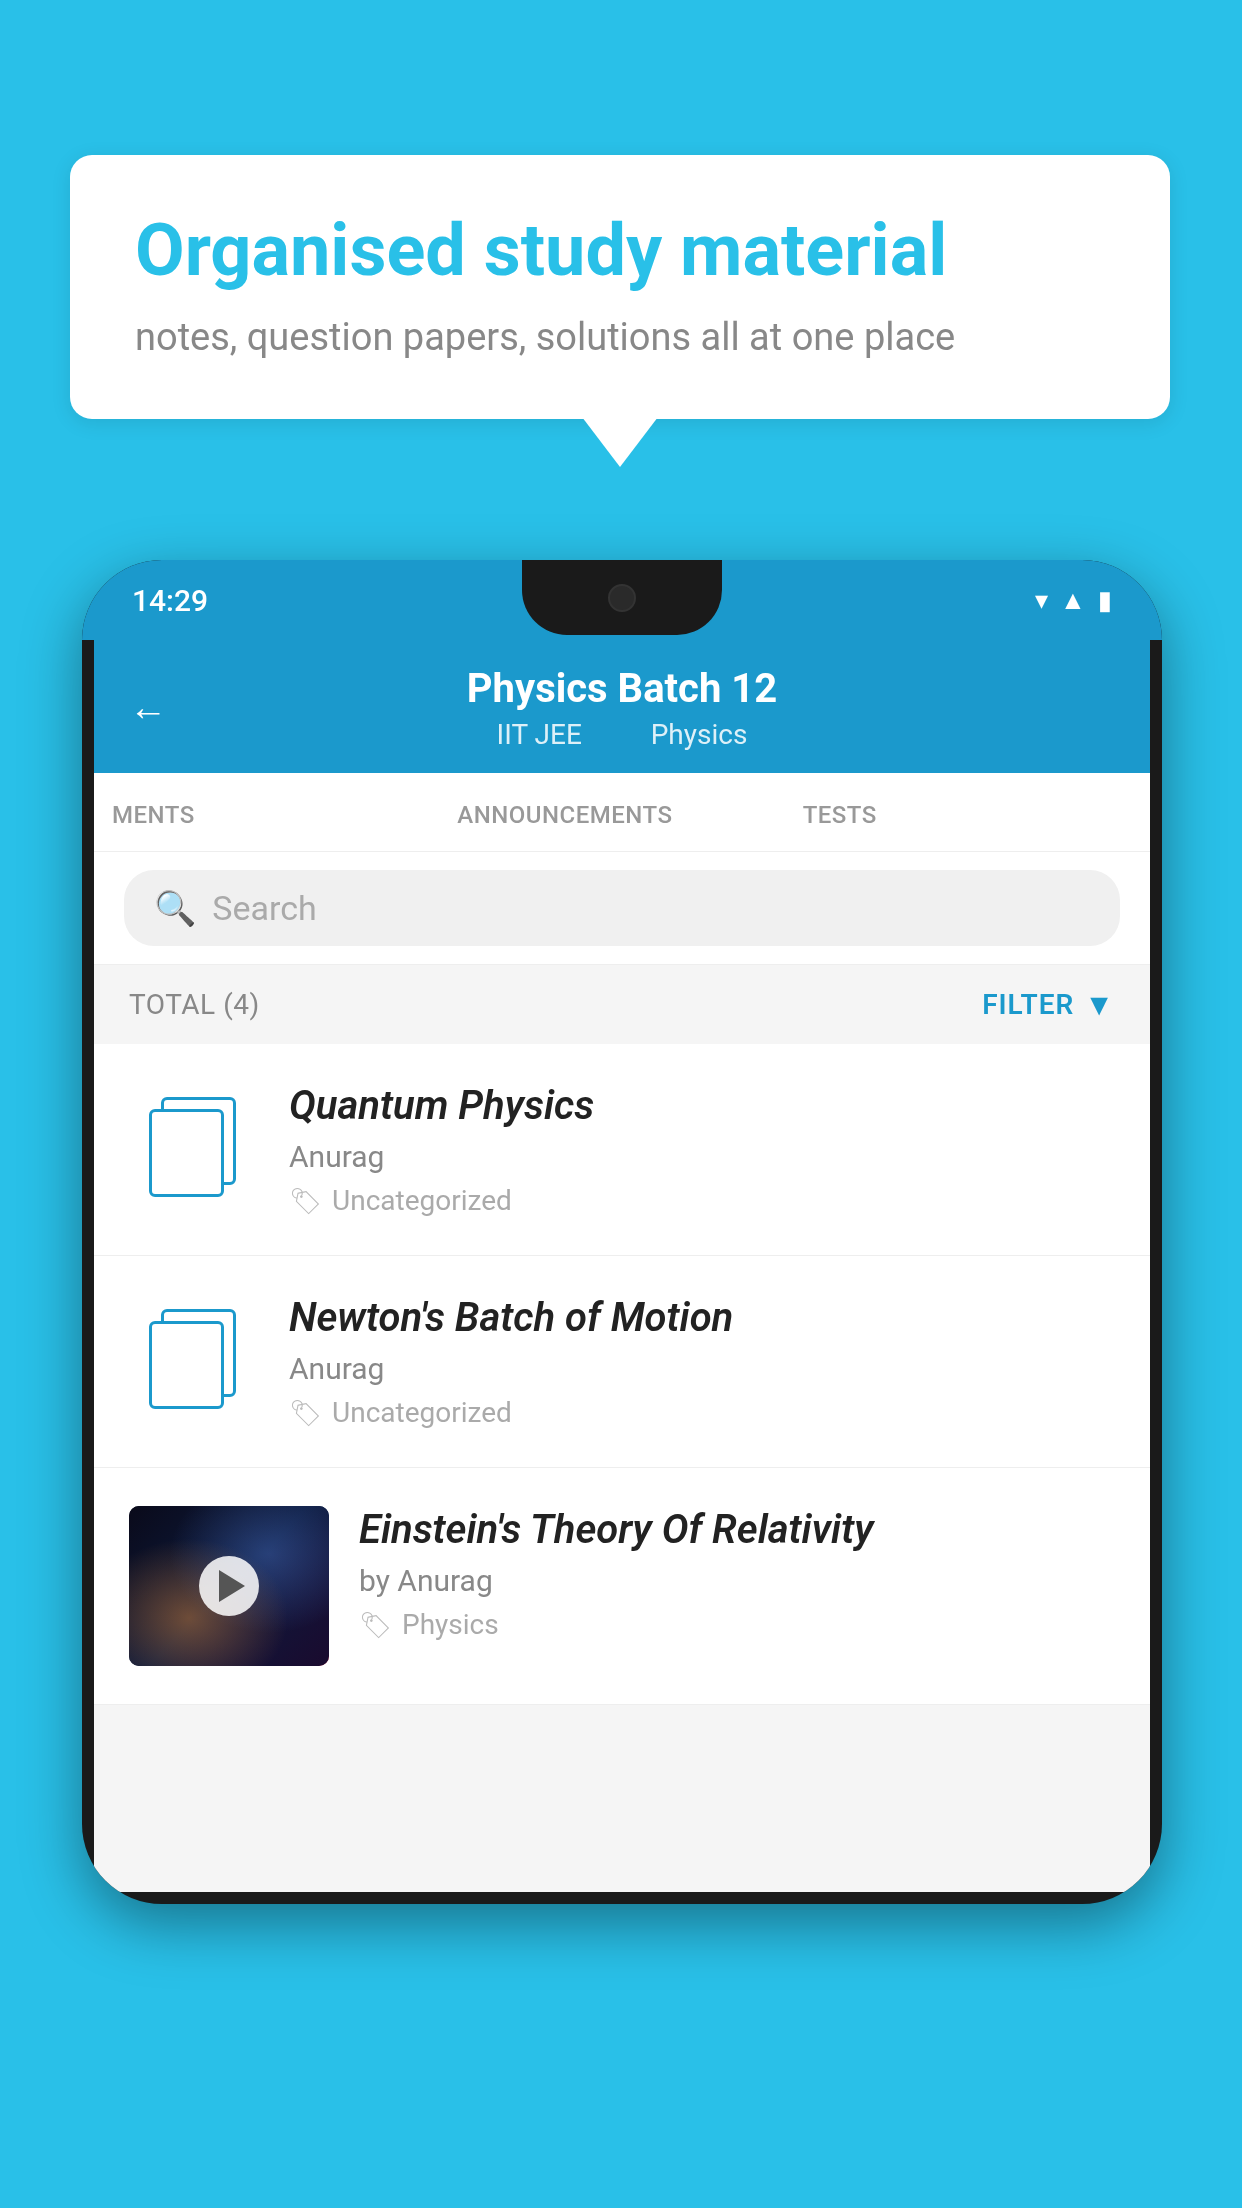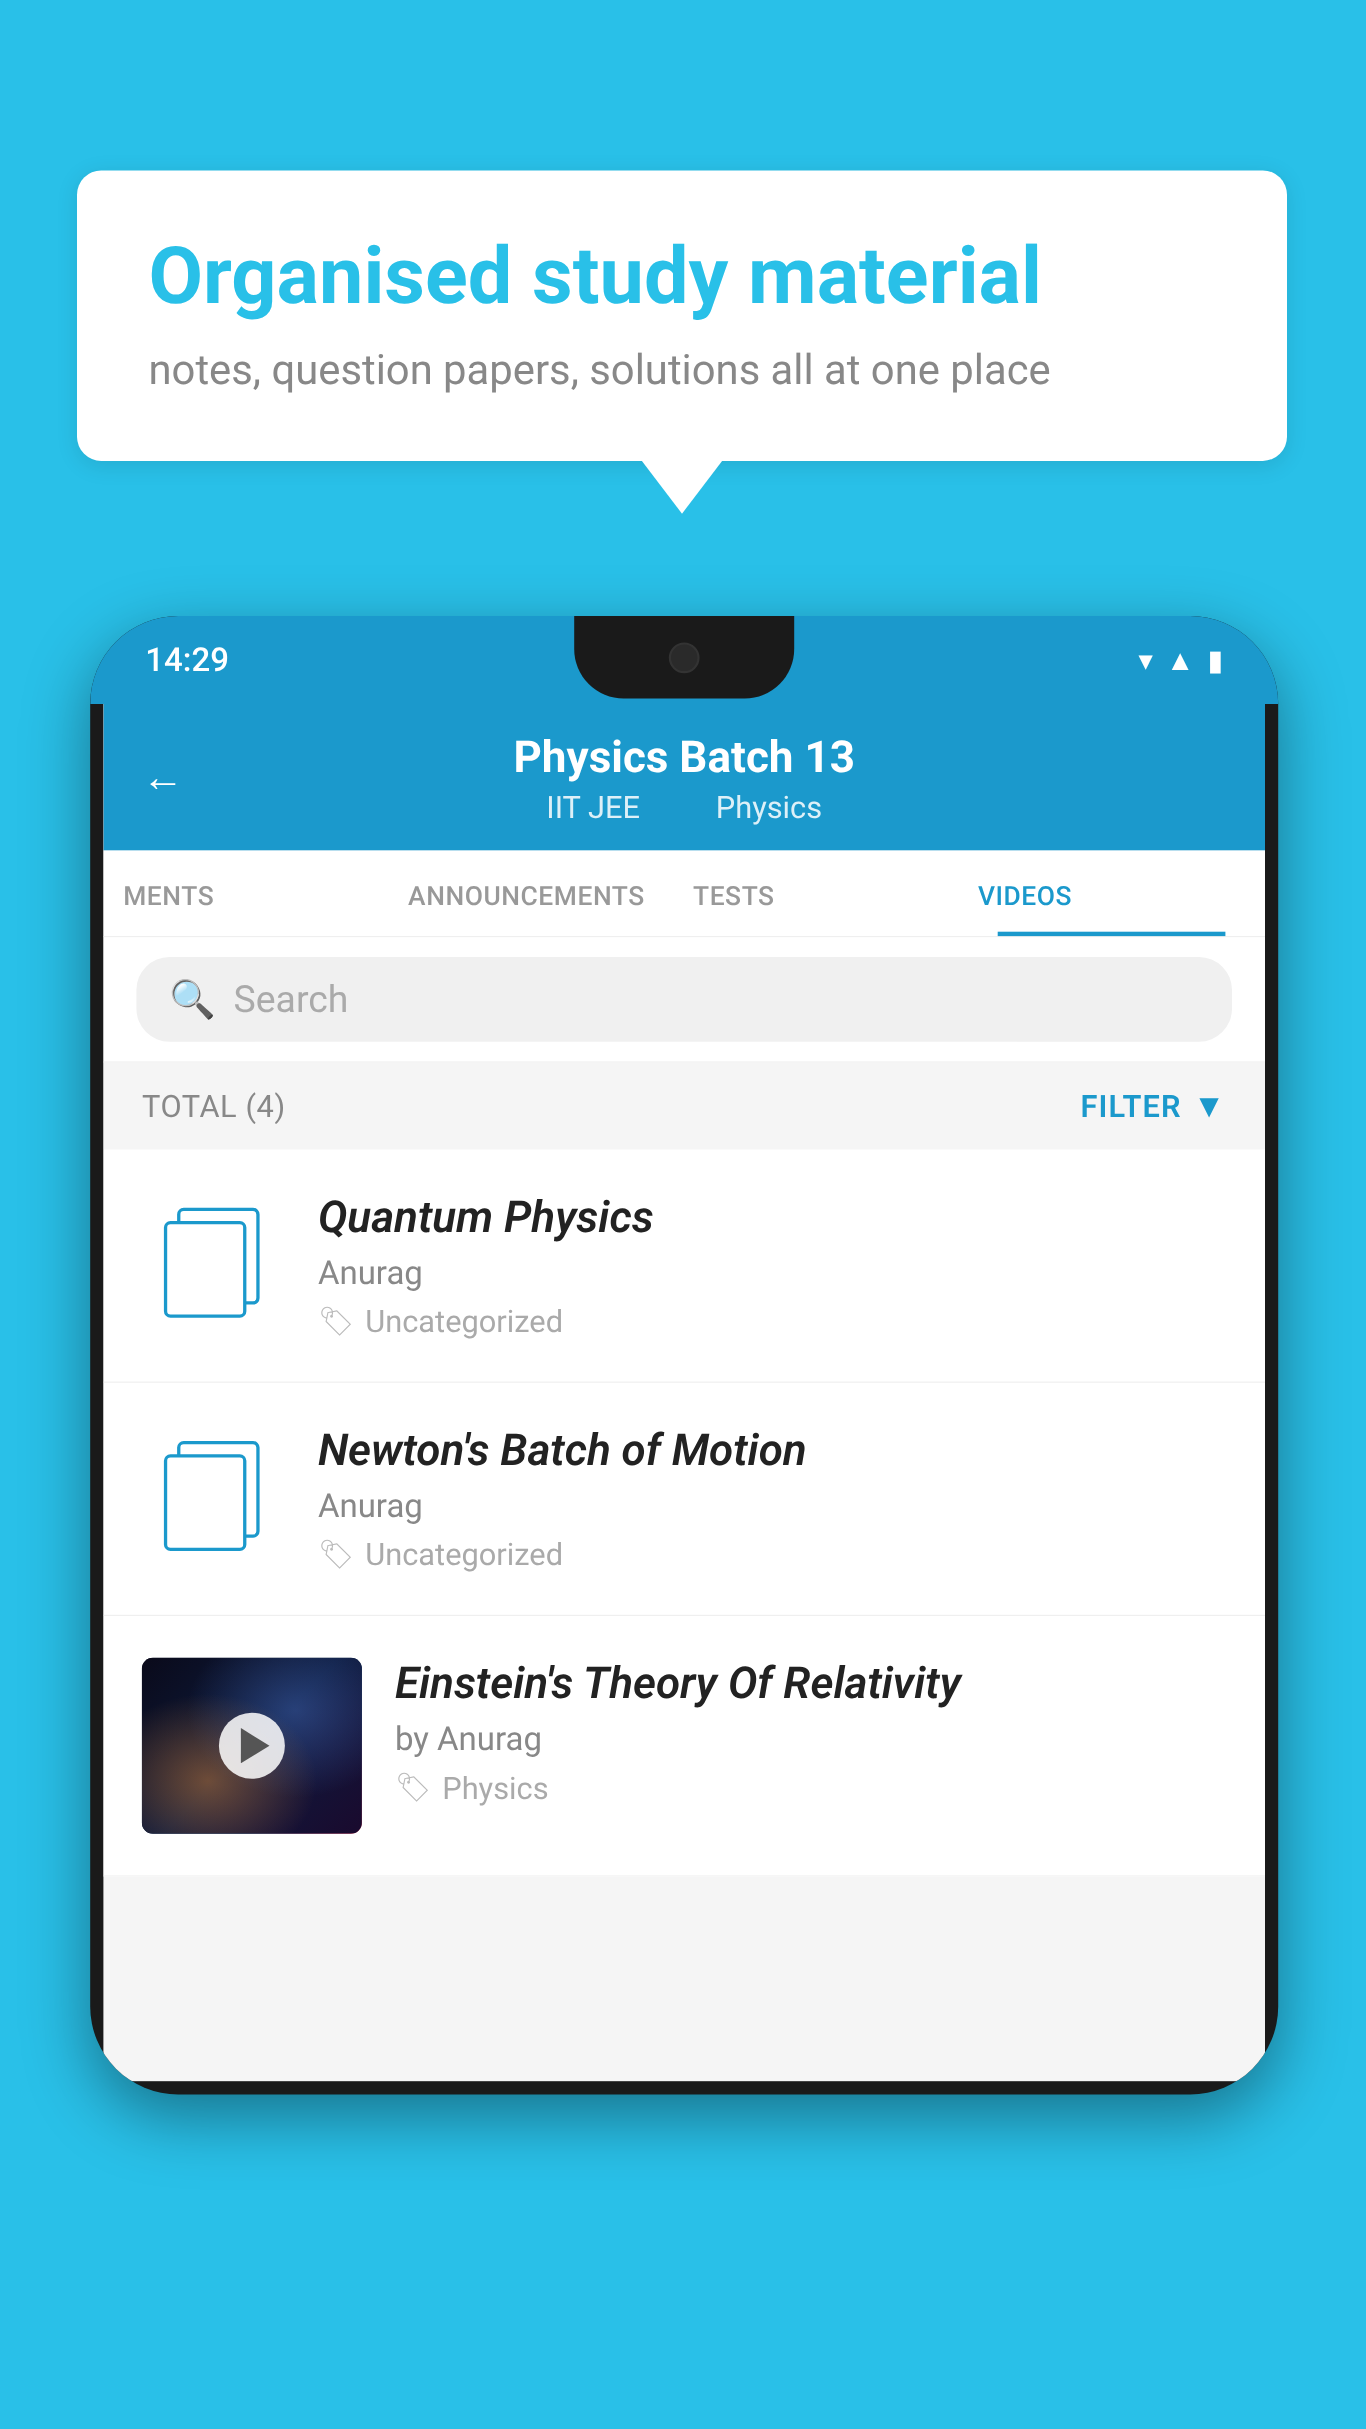--- a/index.html
+++ b/index.html
@@ -421,33 +421,32 @@
     </div>
 
     <div class="notch">
       <div class="camera-dot"></div>
     </div>
 
     <div class="phone-screen">
 
       <div class="app-header">
         <div class="back-arrow">←</div>
-        <div class="header-title">Physics Batch 13</div>
+        <div class="header-title">Physics Batch 12</div>
         <div class="header-subtitle">
           <span>IIT JEE</span>
           <span> &nbsp; </span>
           <span>Physics</span>
         </div>
       </div>
 
       <div class="tabs-bar">
         <div class="tab-item">MENTS</div>
         <div class="tab-item">ANNOUNCEMENTS</div>
         <div class="tab-item">TESTS</div>
-        <div class="tab-item active">VIDEOS</div>
       </div>
 
       <div class="search-bar-container">
         <div class="search-input-wrapper">
           <span class="search-icon-svg">🔍</span>
           <span class="search-placeholder">Search</span>
         </div>
       </div>
 
       <div class="filter-bar">

